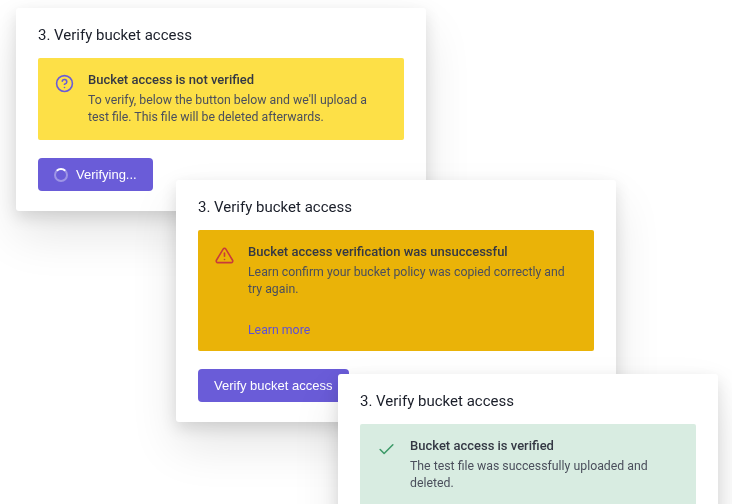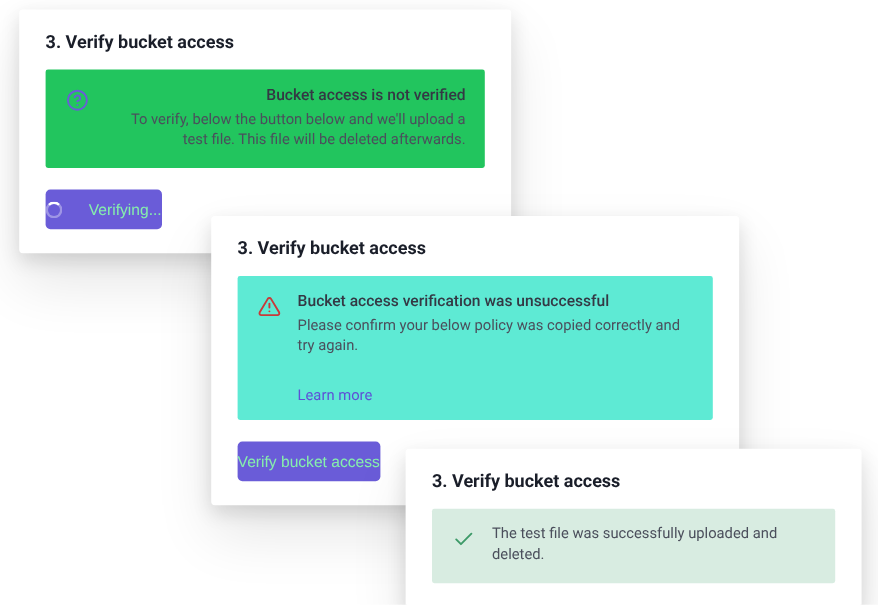--- a/index.html
+++ b/index.html
@@ -16,38 +16,37 @@
     }
     .card {
       position: absolute;
       background: #fff;
       border-radius: 3px;
       box-shadow: 0 6px 16px rgba(0,0,0,0.12), 0 24px 48px rgba(0,0,0,0.10);
       padding: 18px 22px 20px 22px;
     }
     .card-title {
       font-size: 15px;
-      font-weight: 700;
+      font-weight: 400;
       color: #1a1e29;
       margin-bottom: 14px;
     }
     .alert {
       display: flex;
       align-items: flex-start;
       padding: 13px 16px;
       border-radius: 2px;
       margin-bottom: 18px;
       gap: 14px;
     }
     .alert-neutral {
-      background: #22c55e;
-      text-align: right;
+      background: #fde047;
     }
     .alert-error {
-      background: #5eead4;
+      background: #eab308;
     }
     .alert-success {
       background: #d8ece1;
     }
     .alert-icon {
       flex-shrink: 0;
       width: 20px;
       height: 20px;
       display: flex;
       align-items: center;
@@ -73,25 +72,25 @@
       display: inline-block;
       margin-top: 24px;
       font-size: 12.3px;
       color: #5e50d6;
       text-decoration: none;
       cursor: pointer;
     }
     .btn {
       display: inline-flex;
       align-items: center;
-      gap: 22px;
+      gap: 8px;
       background: #6a5cd8;
-      color: #86efac;
+      color: #ffffff;
       border: none;
-      padding: 9px 0;
+      padding: 9px 16px;
       font-size: 13px;
       font-weight: 400;
       border-radius: 4px;
       cursor: pointer;
     }
     .spinner {
       width: 14px;
       height: 14px;
       border: 2px solid rgba(255,255,255,0.35);
       border-top-color: #fff;
@@ -155,34 +154,35 @@
   <div class="alert alert-error">
     <span class="alert-icon">
       <svg width="19" height="19" viewBox="0 0 24 24" fill="none" stroke="#c83a3a" stroke-width="2" stroke-linecap="round" stroke-linejoin="round">
         <path d="M10.29 3.86L1.82 18a2 2 0 0 0 1.71 3h16.94a2 2 0 0 0 1.71-3L13.71 3.86a2 2 0 0 0-3.42 0z"></path>
         <line x1="12" y1="9" x2="12" y2="13"></line>
         <line x1="12" y1="17" x2="12.01" y2="17"></line>
       </svg>
     </span>
     <div class="alert-body">
       <div class="alert-title">Bucket access verification was unsuccessful</div>
-      <div class="alert-desc">Please confirm your below policy was copied correctly and try again.</div>
+      <div class="alert-desc">Learn confirm your bucket policy was copied correctly and try again.</div>
       <a class="learn-link">Learn more</a>
     </div>
   </div>
   <button class="btn">
     <span>Verify bucket access</span>
   </button>
 </div>
 
 <div class="card" id="card3">
   <h3 class="card-title">3. Verify bucket access</h3>
   <div class="alert alert-success">
     <span class="alert-icon">
       <svg width="19" height="19" viewBox="0 0 24 24" fill="none" stroke="#3d9a68" stroke-width="2" stroke-linecap="round" stroke-linejoin="round">
         <polyline points="20 6 9 17 4 12"></polyline>
       </svg>
     </span>
     <div class="alert-body">
+      <div class="alert-title">Bucket access is verified</div>
       <div class="alert-desc">The test file was successfully uploaded and deleted.</div>
     </div>
   </div>
 </div>
 
 </body></html>

